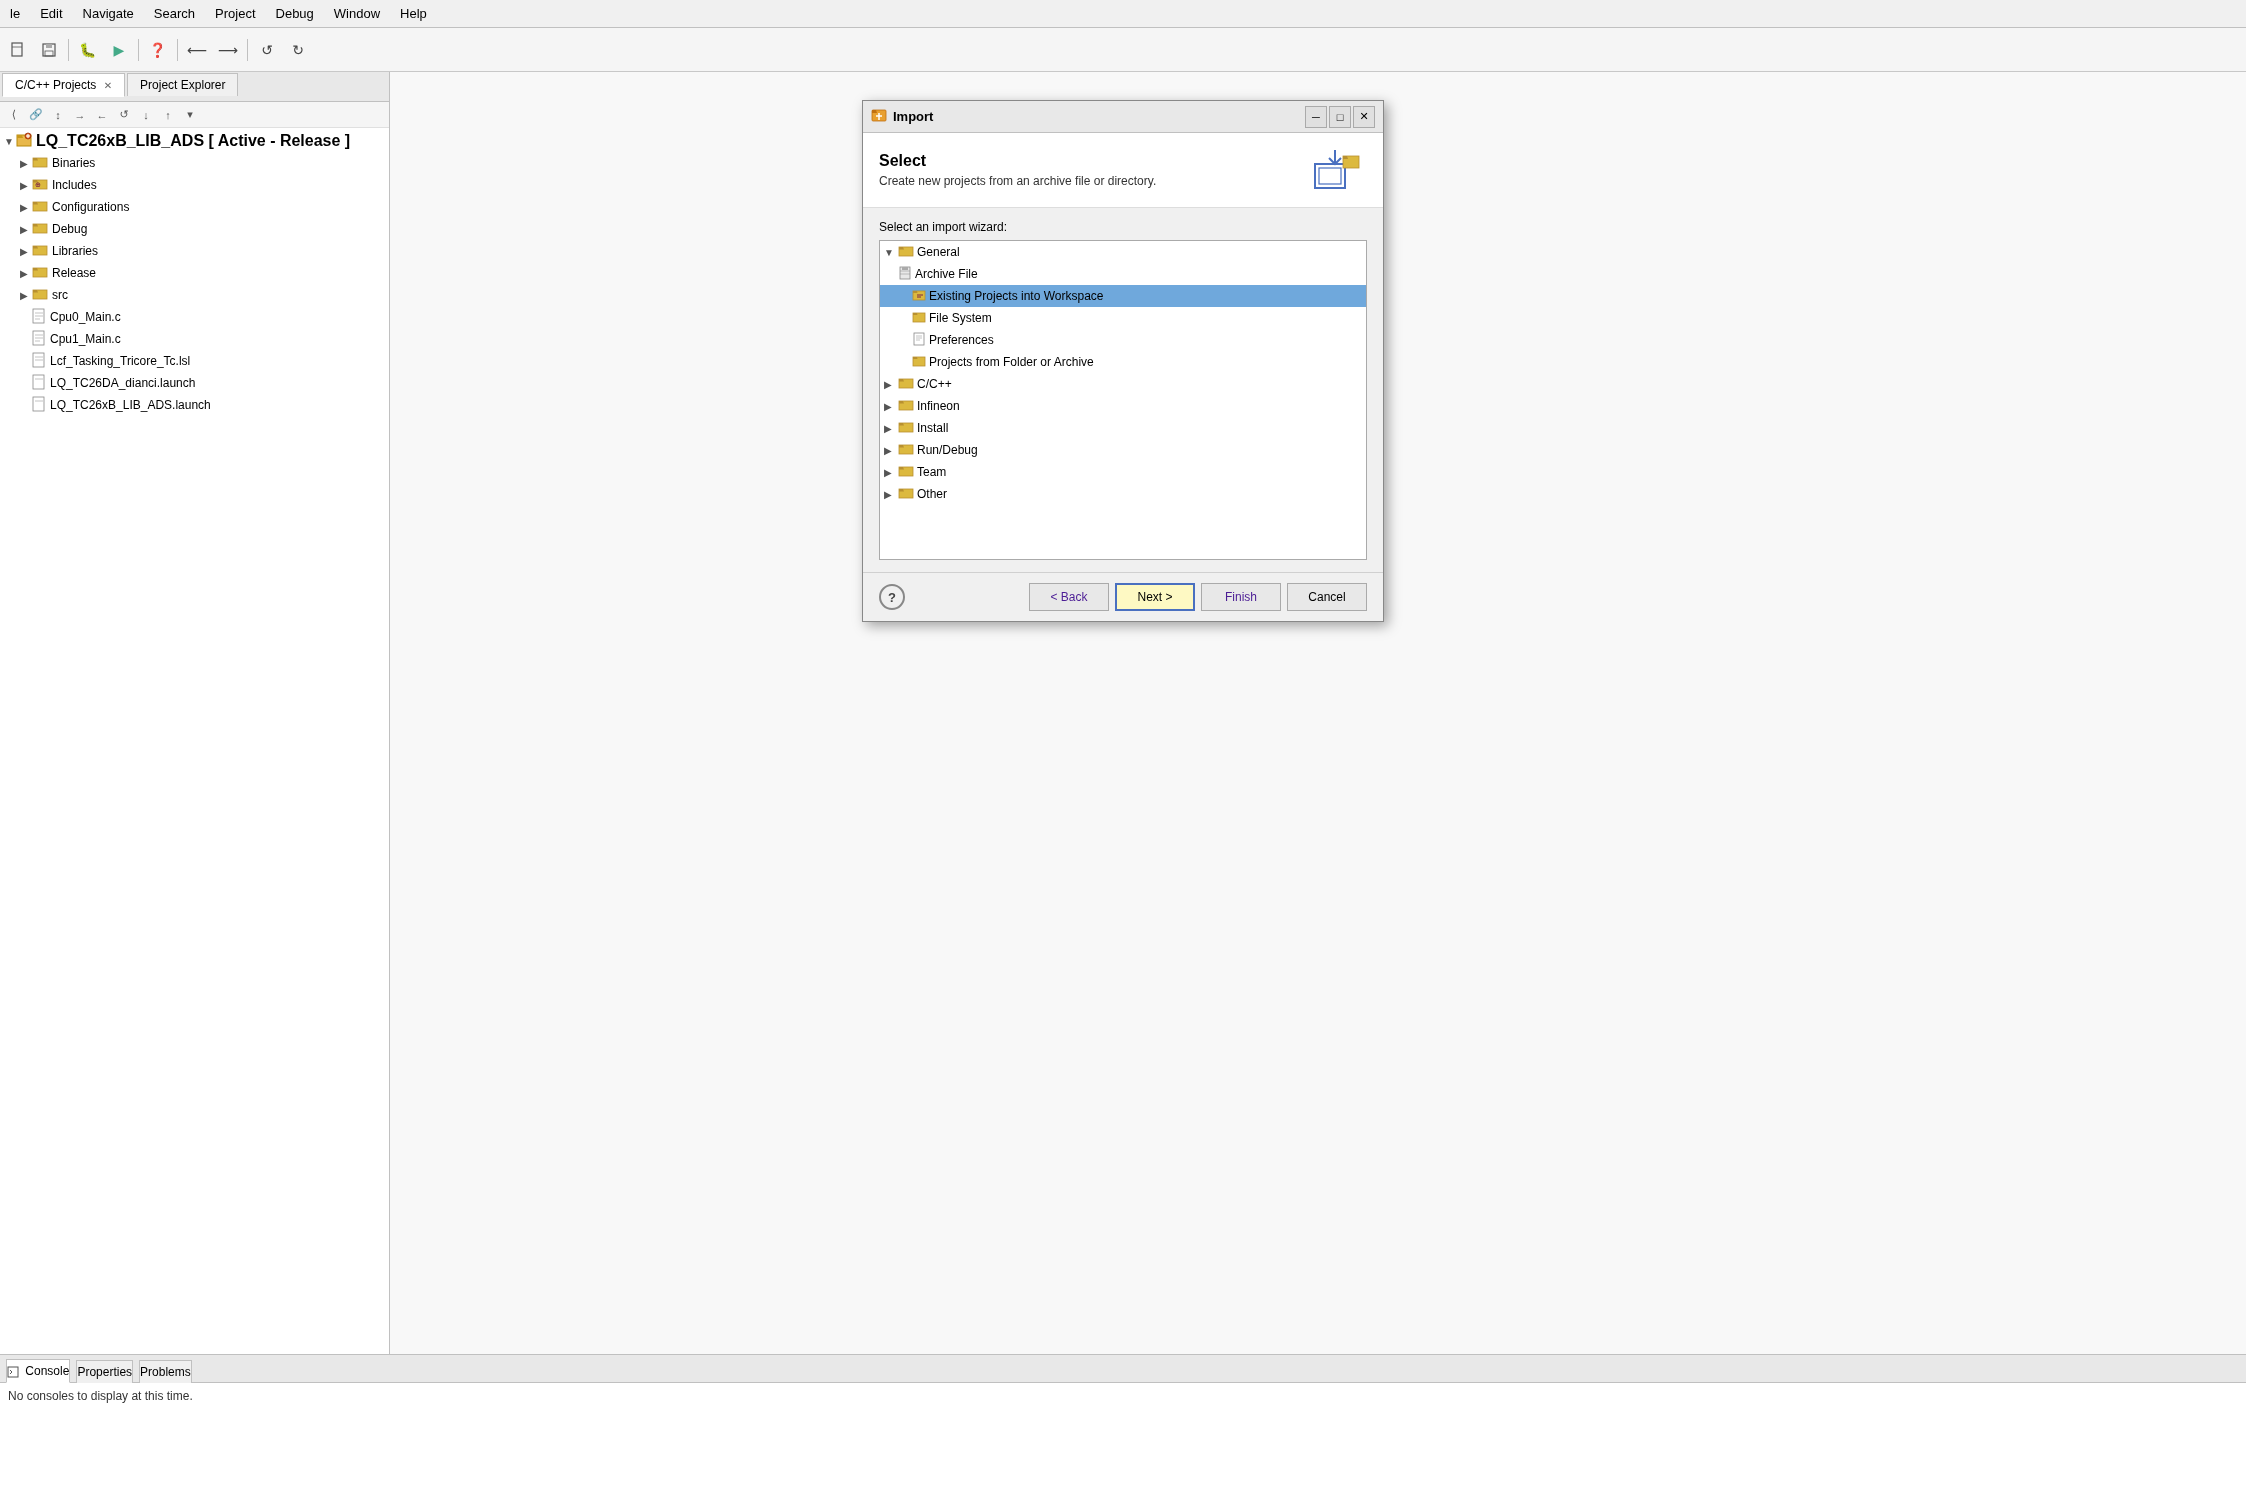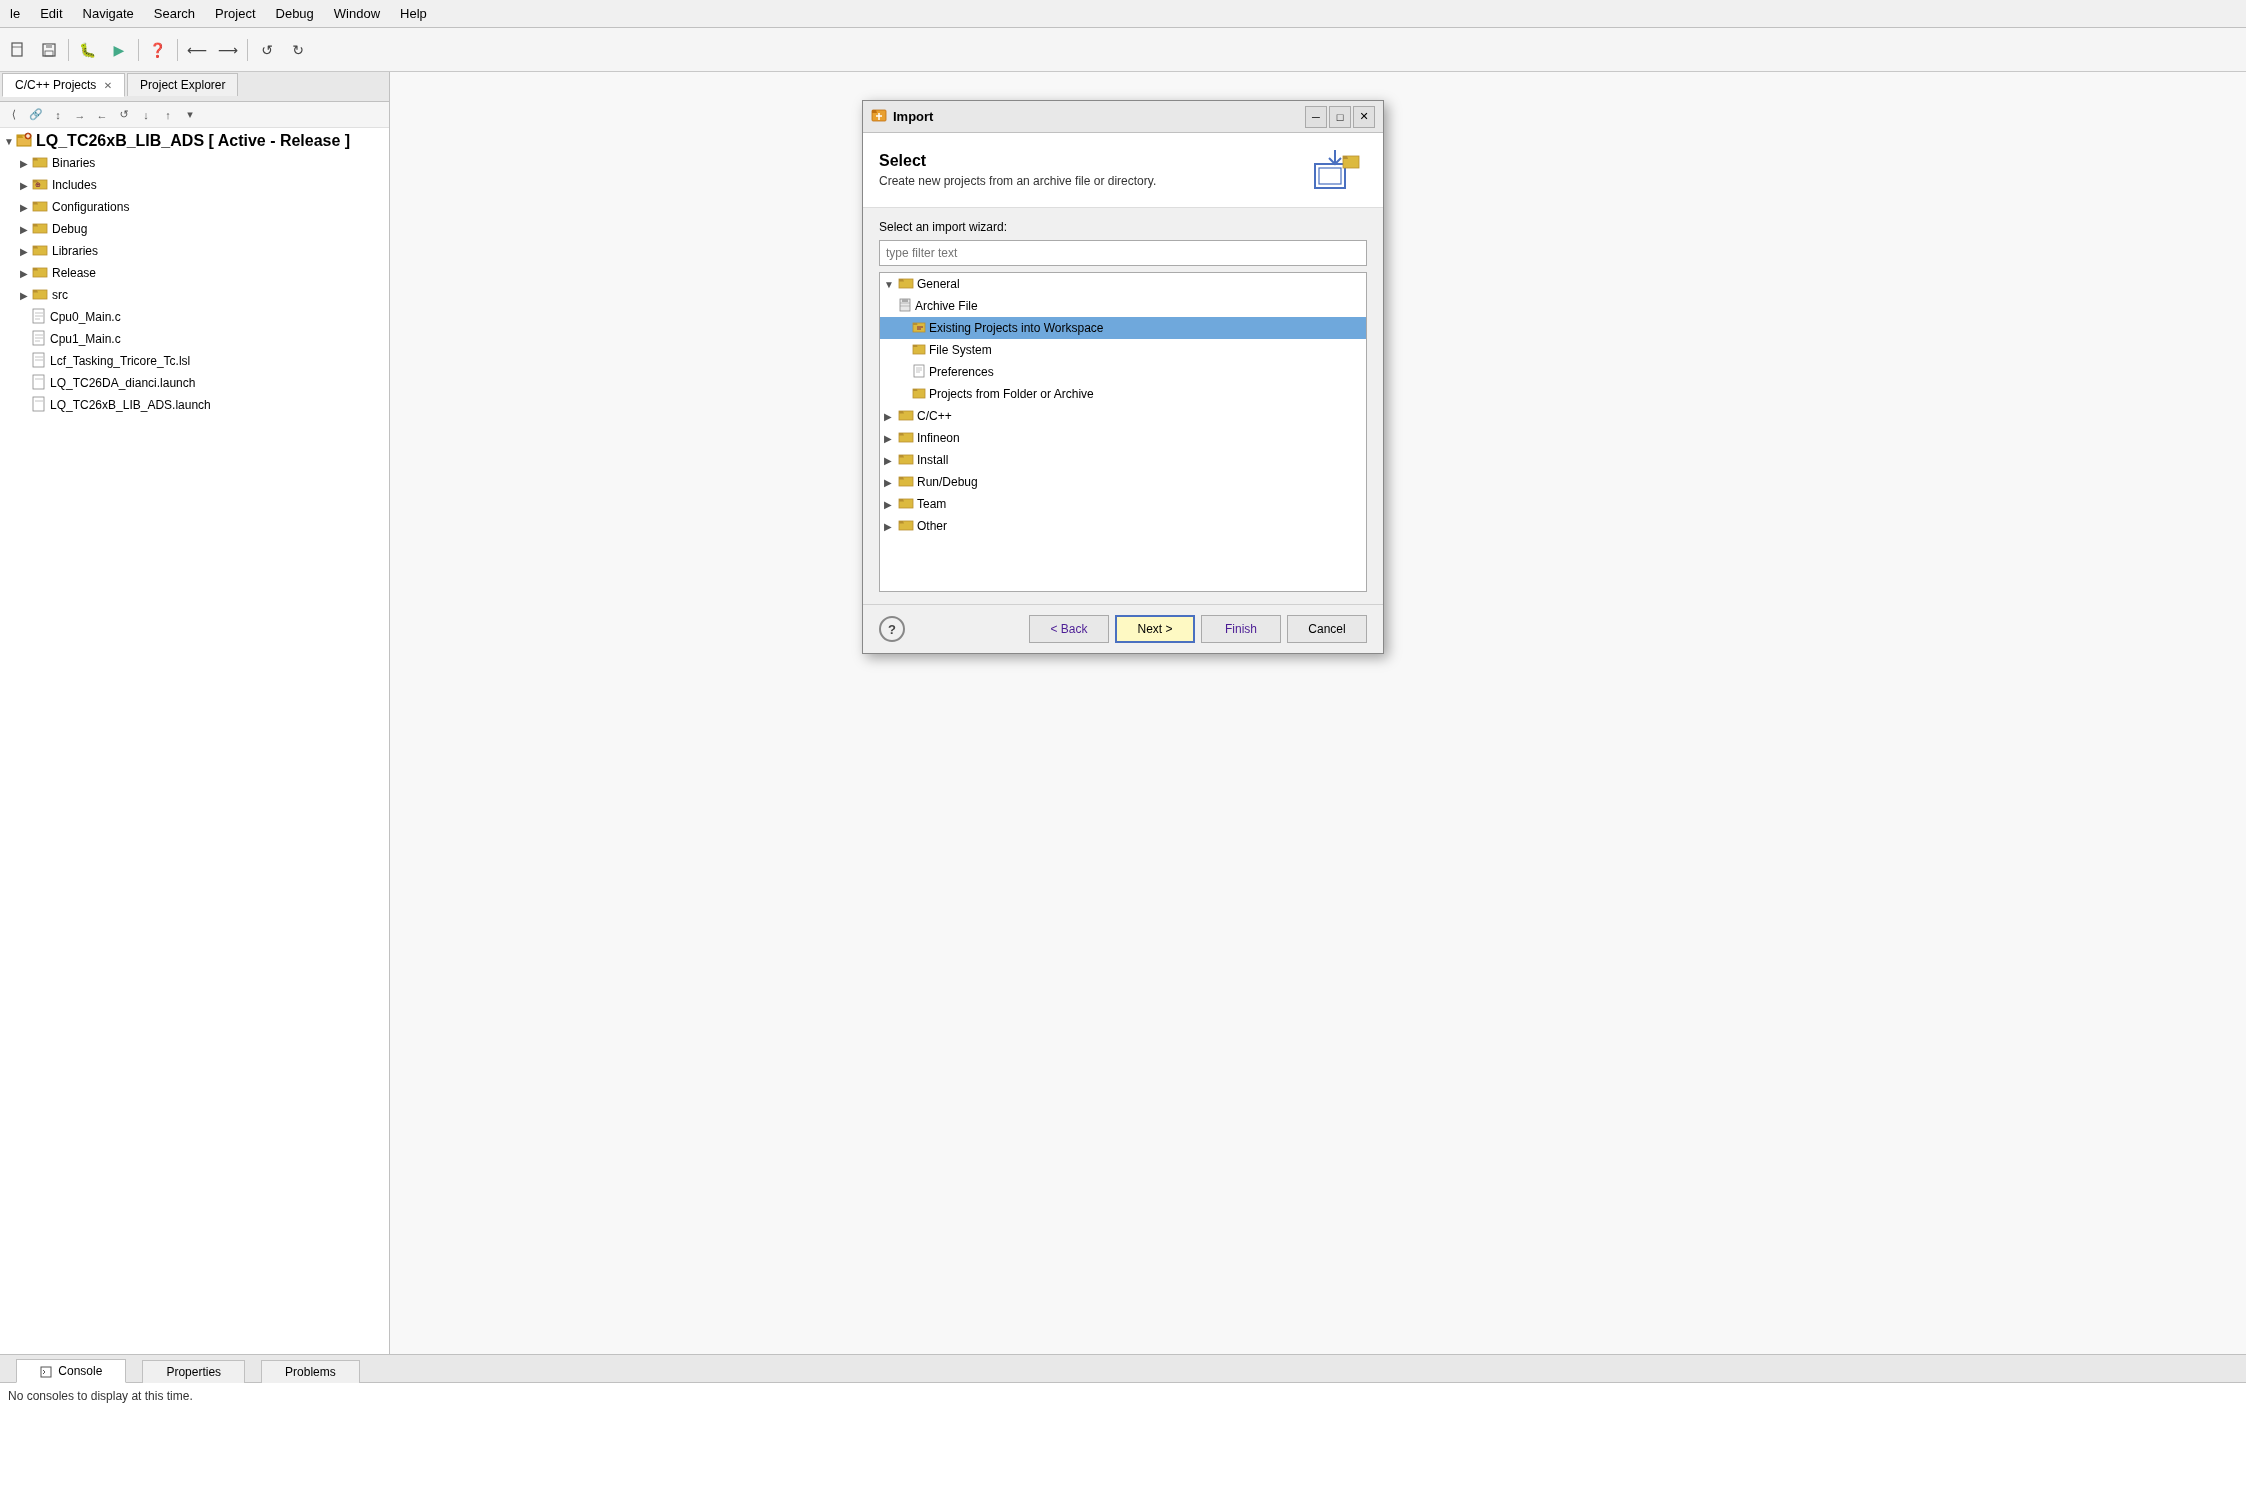--- a/index.html
+++ b/index.html
@@ -172,27 +172,27 @@
       border-top: 1px solid #c0c0c0;
     }
     .bottom-panel-tabs {
       display: flex;
       background: #e8e8e8;
       border-bottom: 1px solid #c0c0c0;
       height: 28px;
       align-items: flex-end;
     }
     .bottom-tab {
-      padding: 4px 23px;
+      padding: 4px 0;
       font-size: 12px;
       cursor: pointer;
       border: 1px solid #c0c0c0;
       border-bottom: none;
       background: #f0f0f0;
-      margin-left: 16px;
+      margin-left: 6px;
       position: relative;
       top: 1px;
     }
     .bottom-tab.active {
       background: #fff;
       border-bottom: 1px solid #fff;
     }
     .console-content {
       padding: 6px 8px;
       font-size: 12px;
@@ -656,21 +656,20 @@
             <polyline points="22,12 28,18 34,12" fill="none" stroke="#4a70c0" stroke-width="2"></polyline>
 
             <rect x="36" y="10" width="16" height="12" fill="#dcb93f" stroke="#b89030" stroke-width="0.8"></rect>
             <polygon points="36,10 40,10 41,13 36,13" fill="#b89030"></polygon>
           </svg>
         </div>
       </div>
 
       <div class="dialog-body">
         <div class="wizard-label">Select an import wizard:</div>
-        <input class="filter-input" type="text" placeholder="type filter text" style="">
 
         
         <div class="tree-box">
 
           <div class="wizard-tree-item">
             <span class="wiz-arrow">▼</span>
             <span class="wiz-folder">
               <svg width="16" height="13" viewBox="0 0 16 13">
                   <rect x="1" y="3" width="14" height="9" fill="#dcb93f" stroke="#b89030" stroke-width="0.8"></rect>
                   <polygon points="1,3 5,3 6,5.5 1,5.5" fill="#b89030"></polygon>

